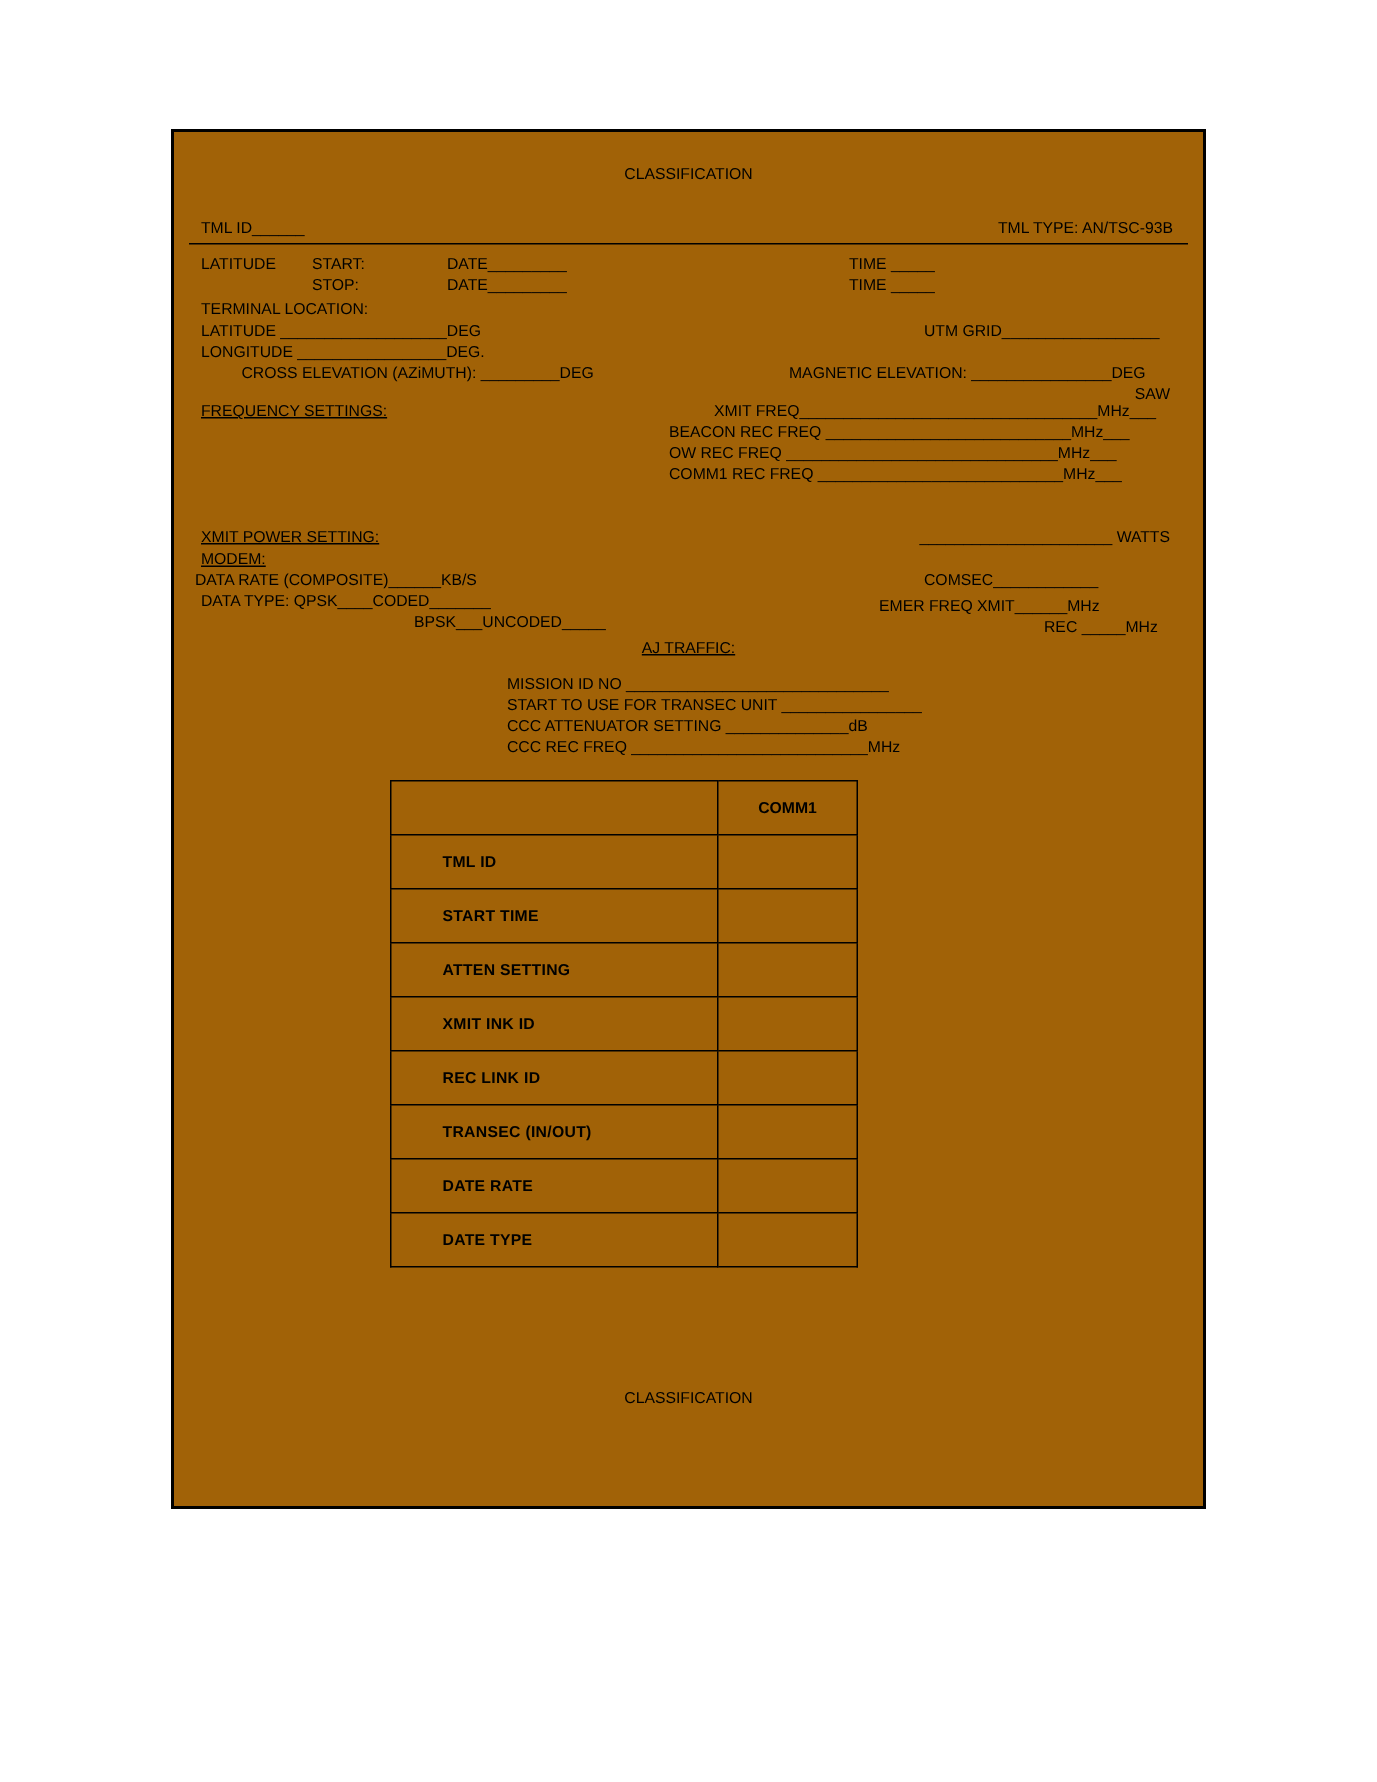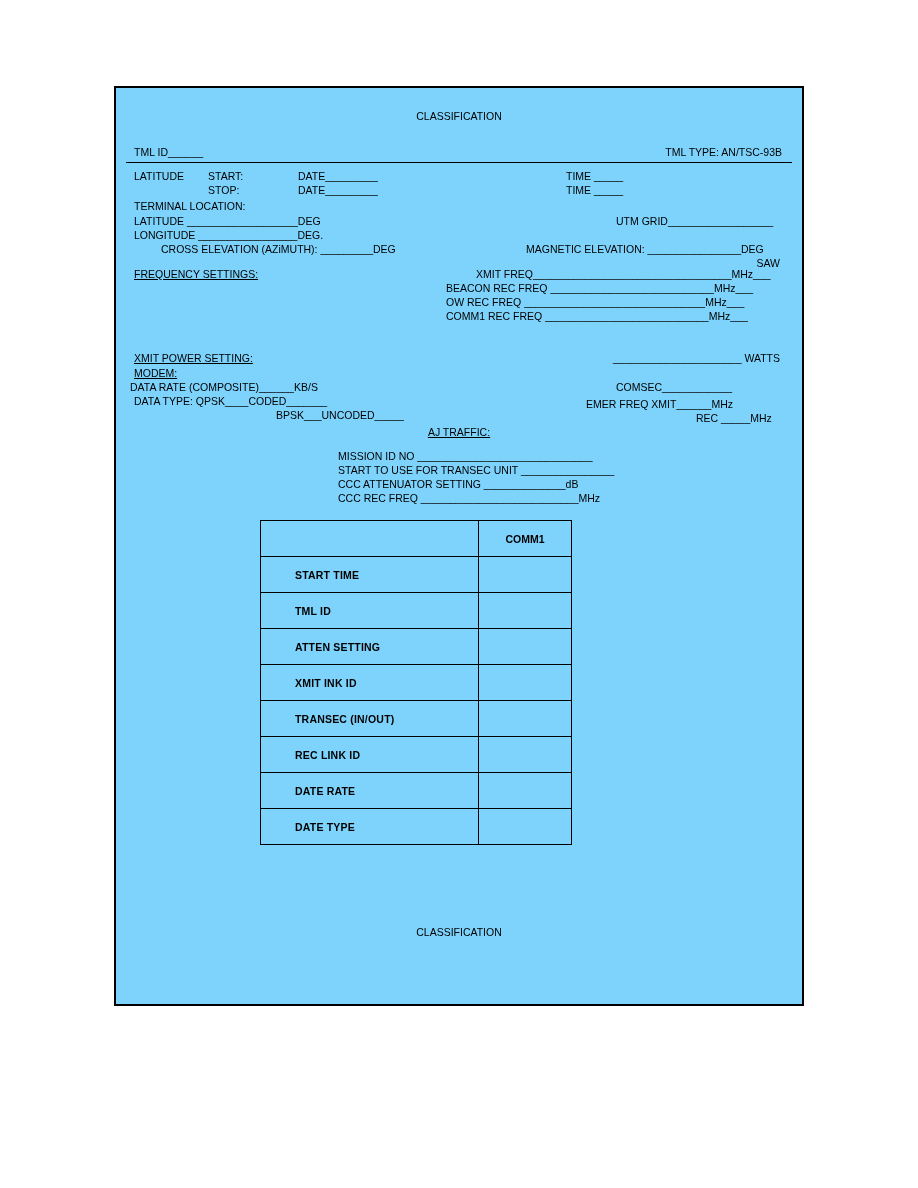--- a/index.html
+++ b/index.html
@@ -16,21 +16,21 @@
     overflow: hidden;
   }
   .page {
     position: absolute;
     left: 114px;
     top: 86px;
     width: 690px;
     height: 920px;
     border: 2px solid #000;
     box-sizing: border-box;
-    background: #7dd3fc;
+    background: #a16207;
   }
   .inner {
     position: relative;
     width: 100%;
     height: 100%;
     font-size: 10.5px;
   }
   .abs { position: absolute; white-space: nowrap; }
   .ul { text-decoration: underline; }
 
@@ -164,41 +164,41 @@
     <div class="abs a-ccc-rec">CCC REC FREQ ___________________________MHz</div>
 
     <div class="tbl-wrap">
       <table class="form-table">
         <tbody>
             <tr>
           <td class="blank-left"></td>
           <td class="val hdr-cell">COMM1</td>
         </tr>
         <tr>
+          <td class="lbl">TML ID</td>
+          <td class="val"></td>
+        </tr>
+        <tr>
           <td class="lbl">START TIME</td>
           <td class="val"></td>
         </tr>
         <tr>
-          <td class="lbl">TML ID</td>
-          <td class="val"></td>
-        </tr>
-        <tr>
           <td class="lbl">ATTEN SETTING</td>
           <td class="val"></td>
         </tr>
         <tr>
           <td class="lbl">XMIT INK ID</td>
           <td class="val"></td>
         </tr>
         <tr>
+          <td class="lbl">REC LINK ID</td>
+          <td class="val"></td>
+        </tr>
+        <tr>
           <td class="lbl">TRANSEC (IN/OUT)</td>
-          <td class="val"></td>
-        </tr>
-        <tr>
-          <td class="lbl">REC LINK ID</td>
           <td class="val"></td>
         </tr>
         <tr>
           <td class="lbl">DATE RATE</td>
           <td class="val"></td>
         </tr>
         <tr>
           <td class="lbl">DATE TYPE</td>
           <td class="val"></td>
         </tr>

